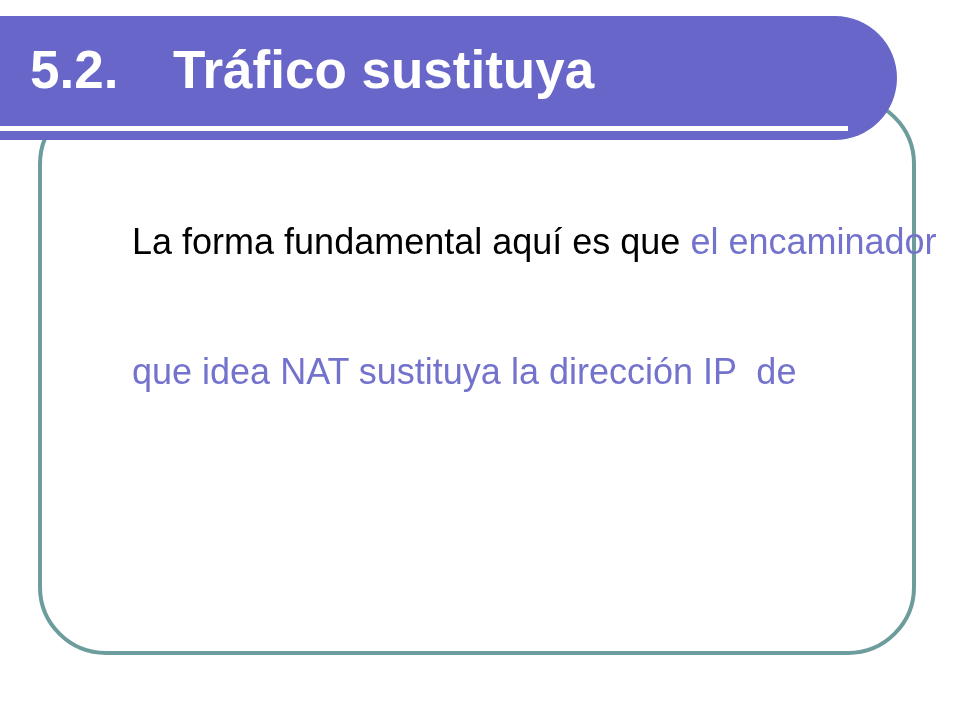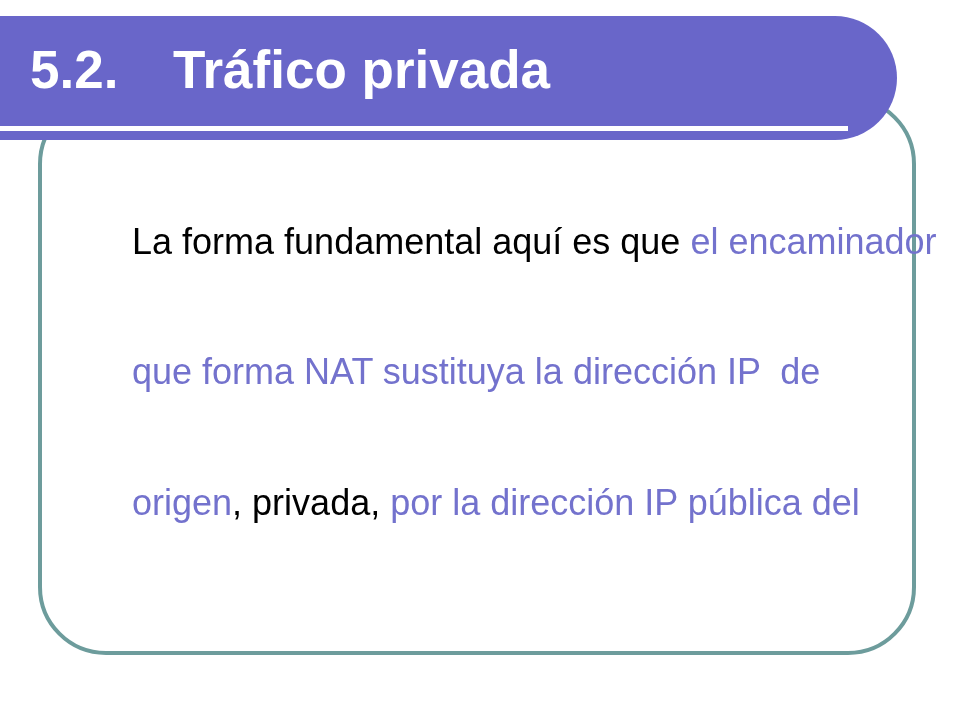--- a/index.html
+++ b/index.html
@@ -41,38 +41,35 @@
 </style>
 </head>
 <body>
 
 <div class="slide">
 
   <div class="teal-frame"></div>
 
   <div class="title-bar">
     <span class="title-number">5.2.</span>
-    <span class="title-text">Tráfico privada</span>
+    <span class="title-text">Tráfico sustituya</span>
   </div>
 
   <div class="title-underline"></div>
 
   <div class="body-text">
 
     <div class="body-line">
       <span class="seg-black">La forma fundamental aquí es que </span><span class="seg-purple">el encaminador</span>
     </div>
 
     <div class="body-line">
-      <span class="seg-purple">que forma NAT sustituya la dirección IP  de</span>
+      <span class="seg-purple">que idea NAT sustituya la dirección IP  de</span>
     </div>
 
-    <div class="body-line">
-      <span class="seg-purple">origen</span><span class="seg-black">, privada, </span><span class="seg-purple">por la dirección IP pública del</span>
-    </div>
 
 
     <div class="body-line">
       
     </div>
 
   </div>
 </div>
 
 </body></html>

